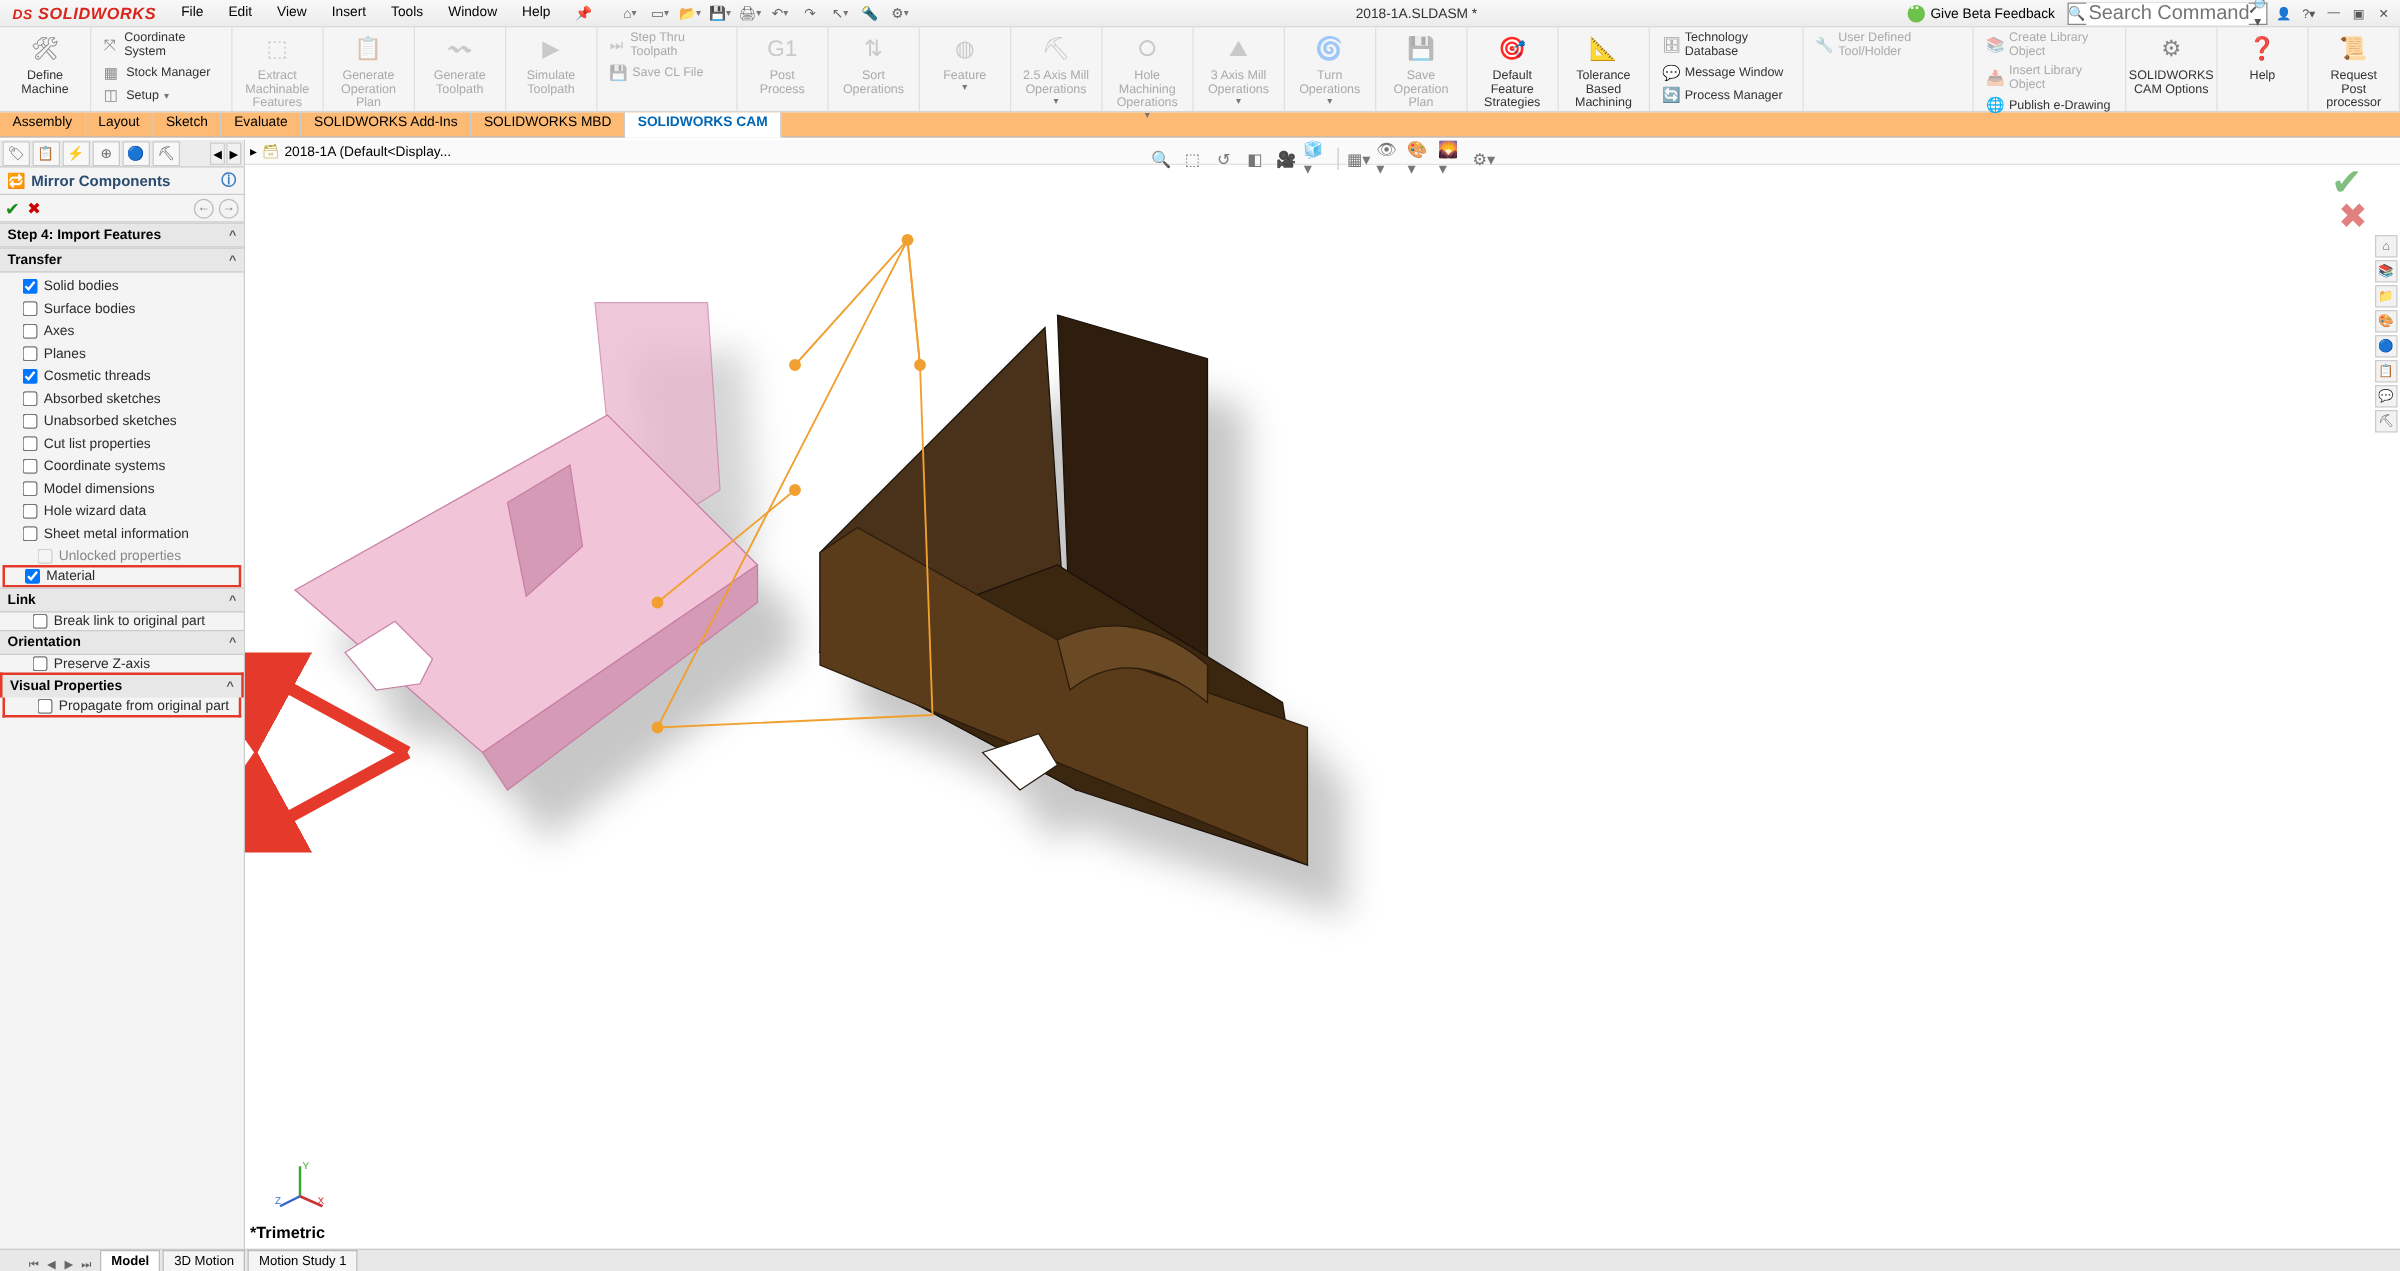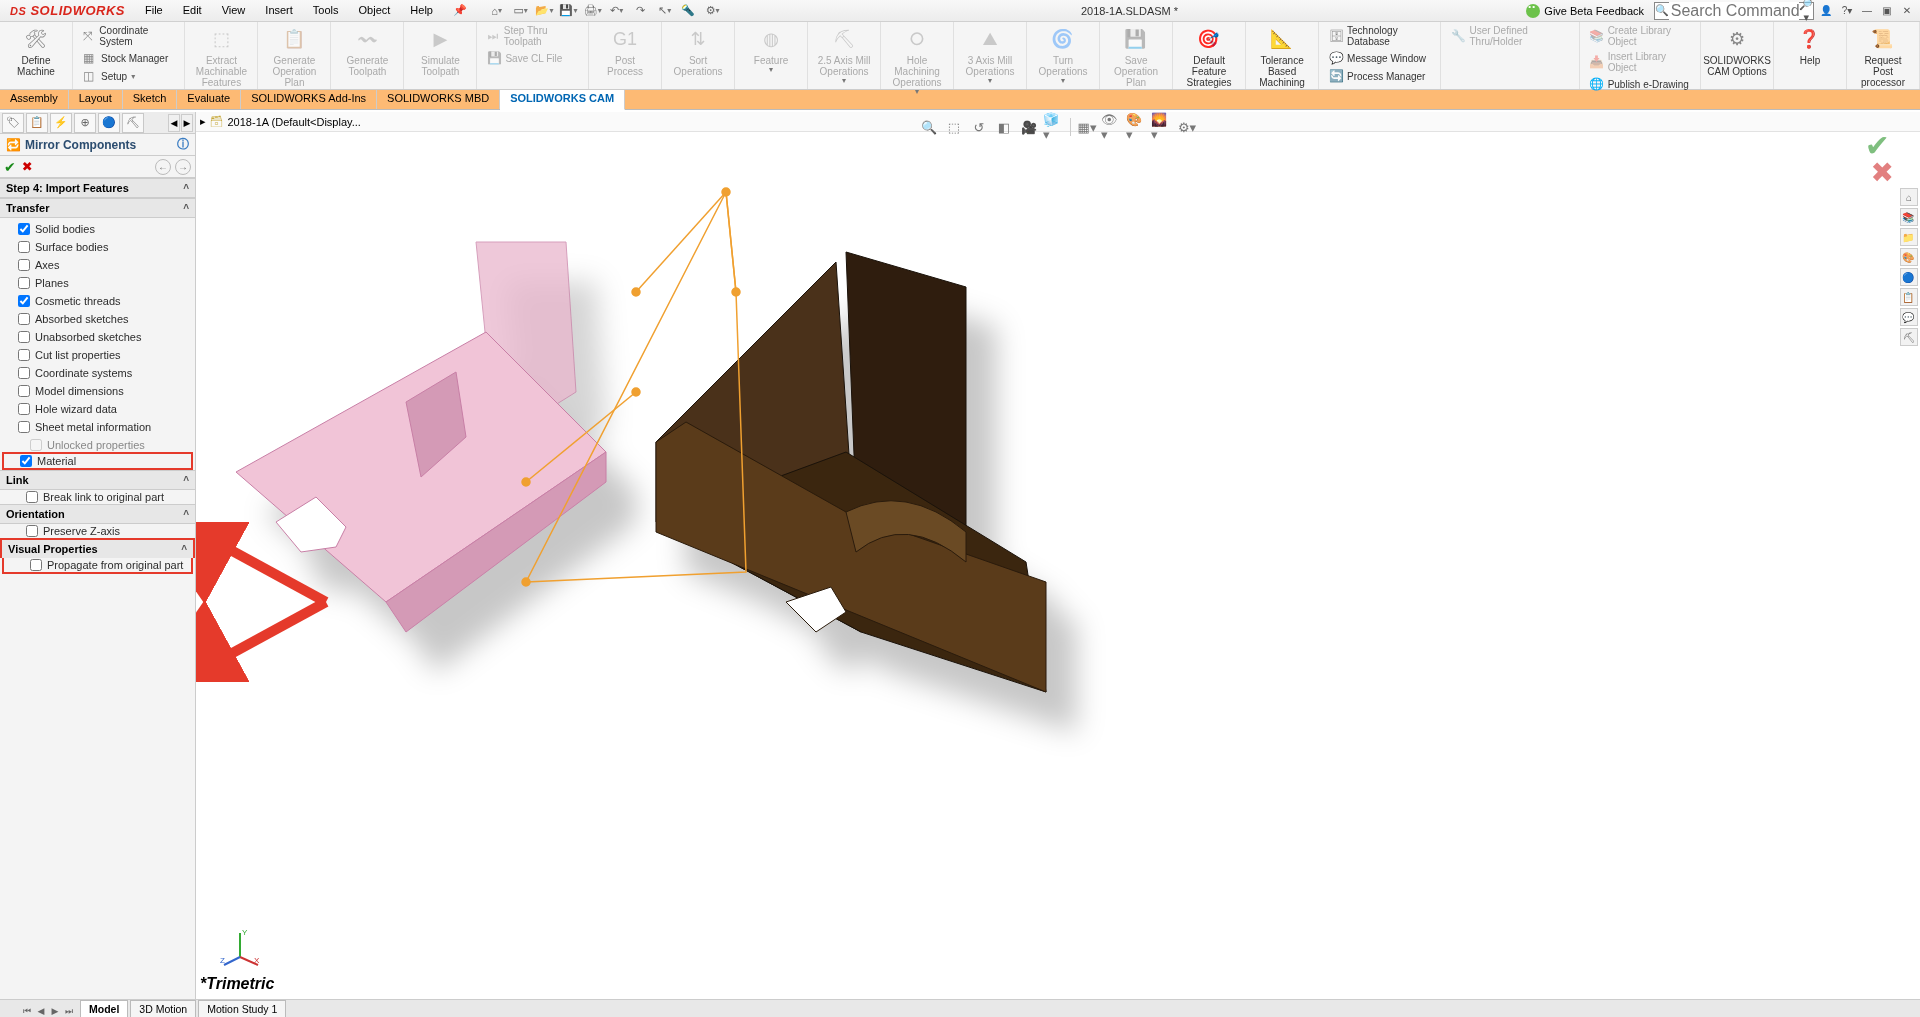--- a/index.html
+++ b/index.html
@@ -68,21 +68,21 @@
 .hud-btn { width: 22px; height: 22px; display: flex; align-items: center; justify-content: center; font-size: 13px; color: #777; cursor: pointer; border-radius: 2px; }
 .hud-sep { width: 1px; height: 18px; background: #ccc; margin: 2px 2px; }
 .bc-bar { position: absolute; top: 0; left: 0; right: 0; height: 20px; background: #fafafa; border-bottom: 1px solid #e2e2e2; display: flex; align-items: center; padding-left: 4px; gap: 4px; font-size: 11px; }
 .bc-ic { color: #c7a93c; }
 .confirm { position: absolute; top: 16px; right: 30px; font-size: 30px; color: #7fbf7f; cursor: pointer; }
 .cancel-x { position: absolute; top: 44px; right: 26px; font-size: 28px; color: #e28080; cursor: pointer; }
 .right-rail { position: absolute; top: 20px; right: 0; width: 20px; display: flex; flex-direction: column; gap: 2px; padding-top: 56px; }
 .rr-btn { width: 18px; height: 18px; background: #f2f2f2; border: 1px solid #ccc; display: flex; align-items: center; justify-content: center; font-size: 10px; color: #666; cursor: pointer; }
 .triad { position: absolute; left: 24px; bottom: 32px; width: 40px; height: 40px; }
 .triad svg { overflow: visible; }
-.orient-label { position: absolute; left: 4px; bottom: 6px; font-weight: bold; font-style: italic; font-size: 16px; }
+.orient-label { position: absolute; left: 4px; bottom: 6px; font-weight: bold; font-size: 13px; }
 
 .arrow { position: absolute; pointer-events: none; }
 
 .bottom-tabs { position: absolute; left: 0; right: 0; bottom: 0; height: 18px; background: #e8e8e8; display: flex; align-items: flex-end; padding-left: 20px; border-top: 1px solid #ccc; }
 .btab { padding: 2px 8px; font-size: 10.5px; border: 1px solid #bbb; border-bottom: none; background: #f5f5f5; margin-right: 2px; cursor: pointer; }
 .btab.active { background: #fff; font-weight: bold; }
 .btab-nav { width: 60px; display: flex; }
 .btab-nav span { width: 14px; text-align: center; font-size: 9px; color: #666; cursor: pointer; }
 
 .ship { filter: drop-shadow(30px 40px 14px rgba(0,0,0,.22)); }
@@ -91,21 +91,21 @@
 <body>
 
 <div class="menubar">
   <span class="logo"><span class="ds">DS</span> <span>SOLIDWORKS</span></span>
   <div class="menus">
     <span class="menu-item">File</span>
     <span class="menu-item">Edit</span>
     <span class="menu-item">View</span>
     <span class="menu-item">Insert</span>
     <span class="menu-item">Tools</span>
-    <span class="menu-item">Object</span>
+    <span class="menu-item">Window</span>
     <span class="menu-item">Help</span>
     <span class="menu-item">📌</span>
   </div>
   <div class="qat">
     <span class="qat-btn">⌂<span class="drop">▾</span></span>
     <span class="qat-btn">▭<span class="drop">▾</span></span>
     <span class="qat-btn">📂<span class="drop">▾</span></span>
     <span class="qat-btn">💾<span class="drop">▾</span></span>
     <span class="qat-btn">🖨<span class="drop">▾</span></span>
     <span class="qat-btn">↶<span class="drop">▾</span></span>
@@ -294,21 +294,21 @@
       <span class="rb-sm">
           <span class="ic">🔄</span>
           <span>Process Manager</span>
         </span>
     </div>
   </div>
   <div class="rb-group">
     <div class="rb-row">
       <span class="rb-sm dis">
           <span class="ic">🔧</span>
-          <span>User Defined Thru/Holder</span>
+          <span>User Defined Tool/Holder</span>
         </span>
     </div>
   </div>
   <div class="rb-group">
     <div class="rb-row">
       <span class="rb-sm dis">
           <span class="ic">📚</span>
           <span>Create Library Object</span>
         </span>
       <span class="rb-sm dis">

